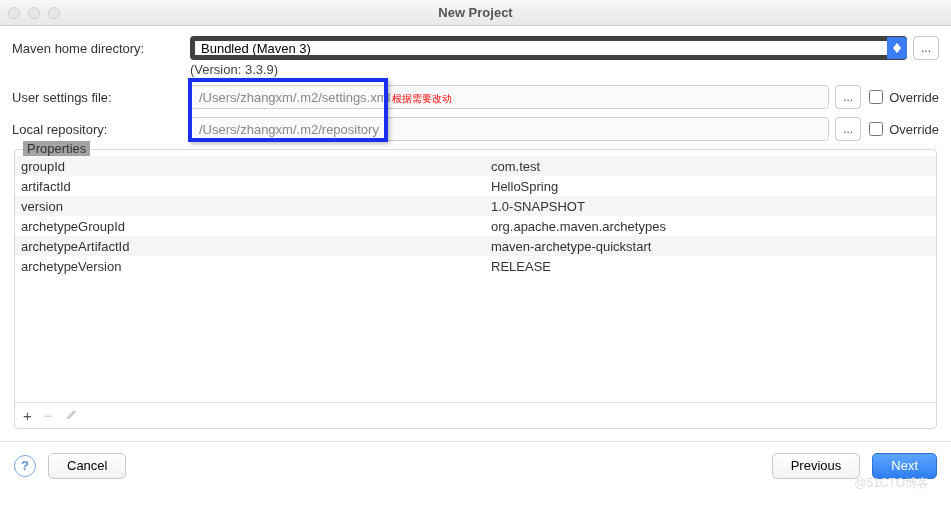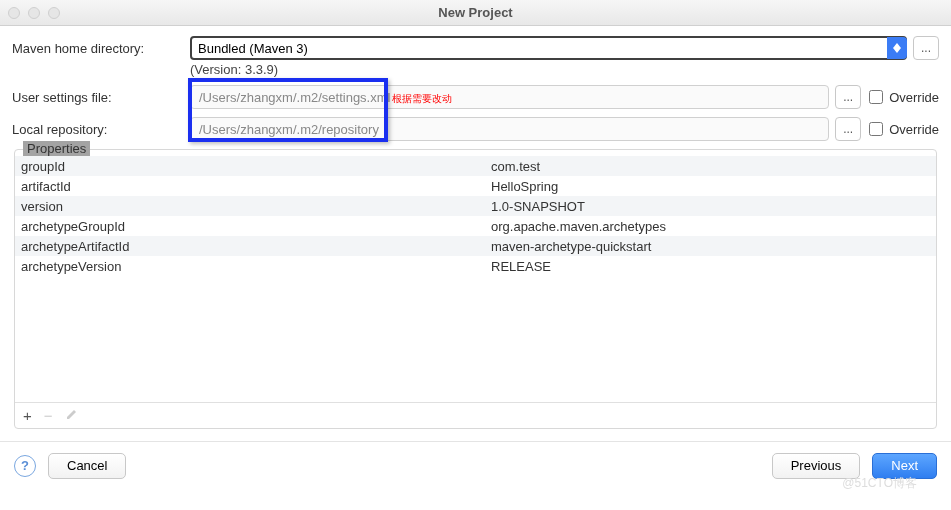--- a/index.html
+++ b/index.html
@@ -5,21 +5,21 @@
     * { box-sizing: border-box; margin: 0; padding: 0; }
     body { font-family: -apple-system, "Helvetica Neue", Arial, sans-serif; font-size: 13px; color: #333; background: #fff; width: 951px; height: 510px; overflow: hidden; }
     .titlebar { height: 26px; background: linear-gradient(#f6f6f6,#e8e8e8); border-bottom: 1px solid #d0d0d0; display: flex; align-items: center; padding: 0 8px; position: relative; font-weight: bold; }
     .traffic { display: flex; gap: 8px; }
     .tl { width: 12px; height: 12px; border-radius: 50%; background: #e6e6e6; border: 1px solid #cfcfcf; }
     .title { position: absolute; left: 0; right: 0; text-align: center; color: #555; font-size: 13px; }
     .content { padding: 10px 12px 0 12px; position: relative; }
     .row { display: flex; align-items: center; margin-bottom: 2px; }
     .lbl { width: 178px; }
     .select-wrap { flex: 1; display: flex; align-items: center; gap: 6px; }
-    select { flex: 1; height: 24px; border: 2px solid #404040; border-radius: 4px; padding: 0 6px; appearance: none; background: #fff; font-size: 13px; }
+    select { flex: 1; height: 24px; border: 5px solid #404040; border-radius: 4px; padding: 0 6px; appearance: none; background: #fff; font-size: 13px; }
     .sel-arrow { position: relative; margin-left: -26px; width: 20px; height: 22px; background: #3b7cf5; border-radius: 0 4px 4px 0; display: flex; flex-direction: column; align-items: center; justify-content: center; pointer-events: none; }
     .sel-arrow svg { width: 8px; height: 5px; fill: #fff; }
     .dots-btn { width: 26px; height: 24px; border: 1px solid #c8c8c8; border-radius: 4px; background: #fff; display: flex; align-items: center; justify-content: center; cursor: pointer; font-size: 12px; color: #555; }
     .version-row { padding-left: 178px; color: #444; margin-bottom: 8px; font-size: 13px; }
     .highlight-box { position: absolute; border: 4px solid #1a2ff0; left: 188px; top: 52px; width: 200px; height: 64px; pointer-events: none; z-index: 5; box-shadow: 2px 2px 4px rgba(0,0,0,.25); }
     .annotation { position: absolute; left: 392px; top: 66px; color: #f00; font-size: 10px; z-index: 6; }
     .input-row { display: flex; align-items: center; margin-bottom: 8px; }
     .txt { flex: 1; height: 24px; border: 1px solid #d0d0d0; border-radius: 4px; padding: 0 8px; background: #fafafa; color: #888; font-size: 13px; }
     .override { display: flex; align-items: center; gap: 6px; margin-left: 8px; }
     .override input { width: 14px; height: 14px; }
@@ -30,21 +30,21 @@
     .prow:nth-child(odd) { background: #f3f5f7; }
     .prow > div:first-child { width: 470px; }
     .props-toolbar { height: 26px; border-top: 1px solid #e0e0e0; display: flex; align-items: center; gap: 12px; padding: 0 8px; color: #888; }
     .props-toolbar .tb-btn { cursor: pointer; font-size: 15px; color: #555; }
     .props-toolbar .disabled { color: #ccc; cursor: default; }
     .footer { height: 48px; border-top: 1px solid #e4e4e4; margin-top: 12px; display: flex; align-items: center; padding: 0 14px; gap: 12px; }
     .help { width: 22px; height: 22px; border: 1.5px solid #7aa7e0; border-radius: 50%; color: #5b8fd6; display: flex; align-items: center; justify-content: center; font-size: 13px; font-weight: bold; cursor: pointer; }
     .btn { height: 26px; padding: 0 18px; border: 1px solid #c8c8c8; border-radius: 5px; background: linear-gradient(#fff,#f2f2f2); font-size: 13px; cursor: pointer; }
     .btn.primary { background: linear-gradient(#5da6ff,#2f7ef0); color: #fff; border-color: #2a6fd6; }
     .spacer { flex: 1; }
-    .watermark { position: absolute; right: 34px; bottom: 18px; color: #ddd; font-size: 12px; pointer-events: none; }
+    .watermark { position: absolute; right: 22px; bottom: 18px; color: #ddd; font-size: 12px; pointer-events: none; }
   </style>
 </head>
 <body>
 
 <div class="titlebar">
   <div class="traffic">
     <div class="tl"></div>
     <div class="tl"></div>
     <div class="tl"></div>
   </div>

